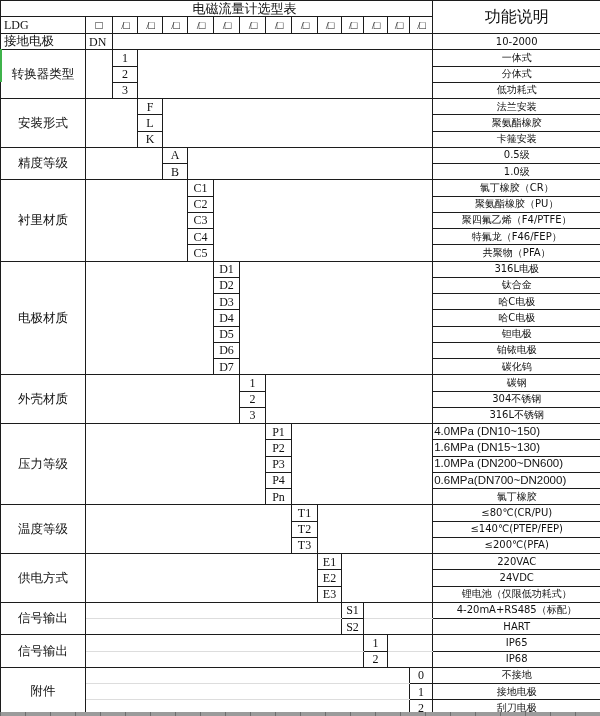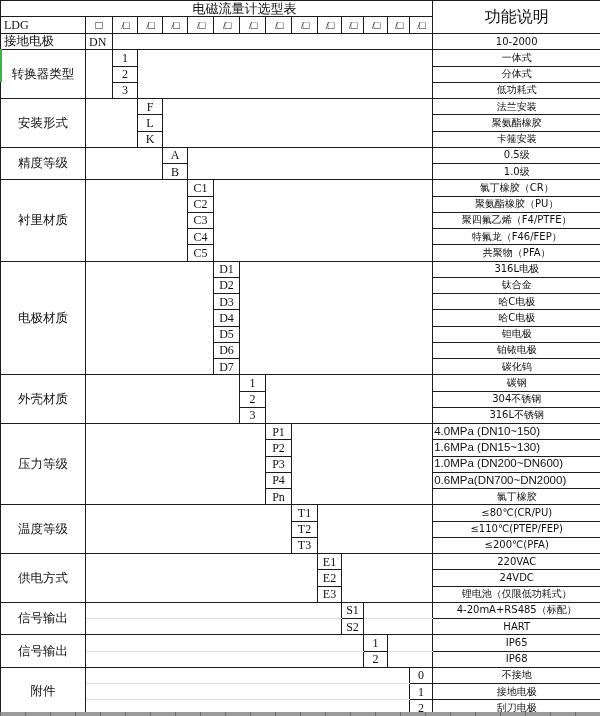--- a/index.html
+++ b/index.html
@@ -212,21 +212,21 @@
         </tr>
         <tr>
           <td class="c lbl" rowspan="3">温度等级</td>
           <td class="mid" colspan="8" rowspan="3"></td>
           <td class="code c">T1</td>
           <td class="mid" colspan="5" rowspan="3"></td>
           <td class="desc c">≤80℃(CR/PU)</td>
         </tr>
         <tr>
           <td class="code c">T2</td>
-          <td class="desc c">≤110℃(PTEP/FEP)</td>
+          <td class="desc c">≤140℃(PTEP/FEP)</td>
         </tr>
         <tr>
           <td class="code c">T3</td>
           <td class="desc c">≤200℃(PFA)</td>
         </tr>
         <tr>
           <td class="c lbl" rowspan="3">供电方式</td>
           <td class="mid" colspan="9" rowspan="3"></td>
           <td class="code c">E1</td>
           <td class="mid" colspan="4" rowspan="3"></td>

